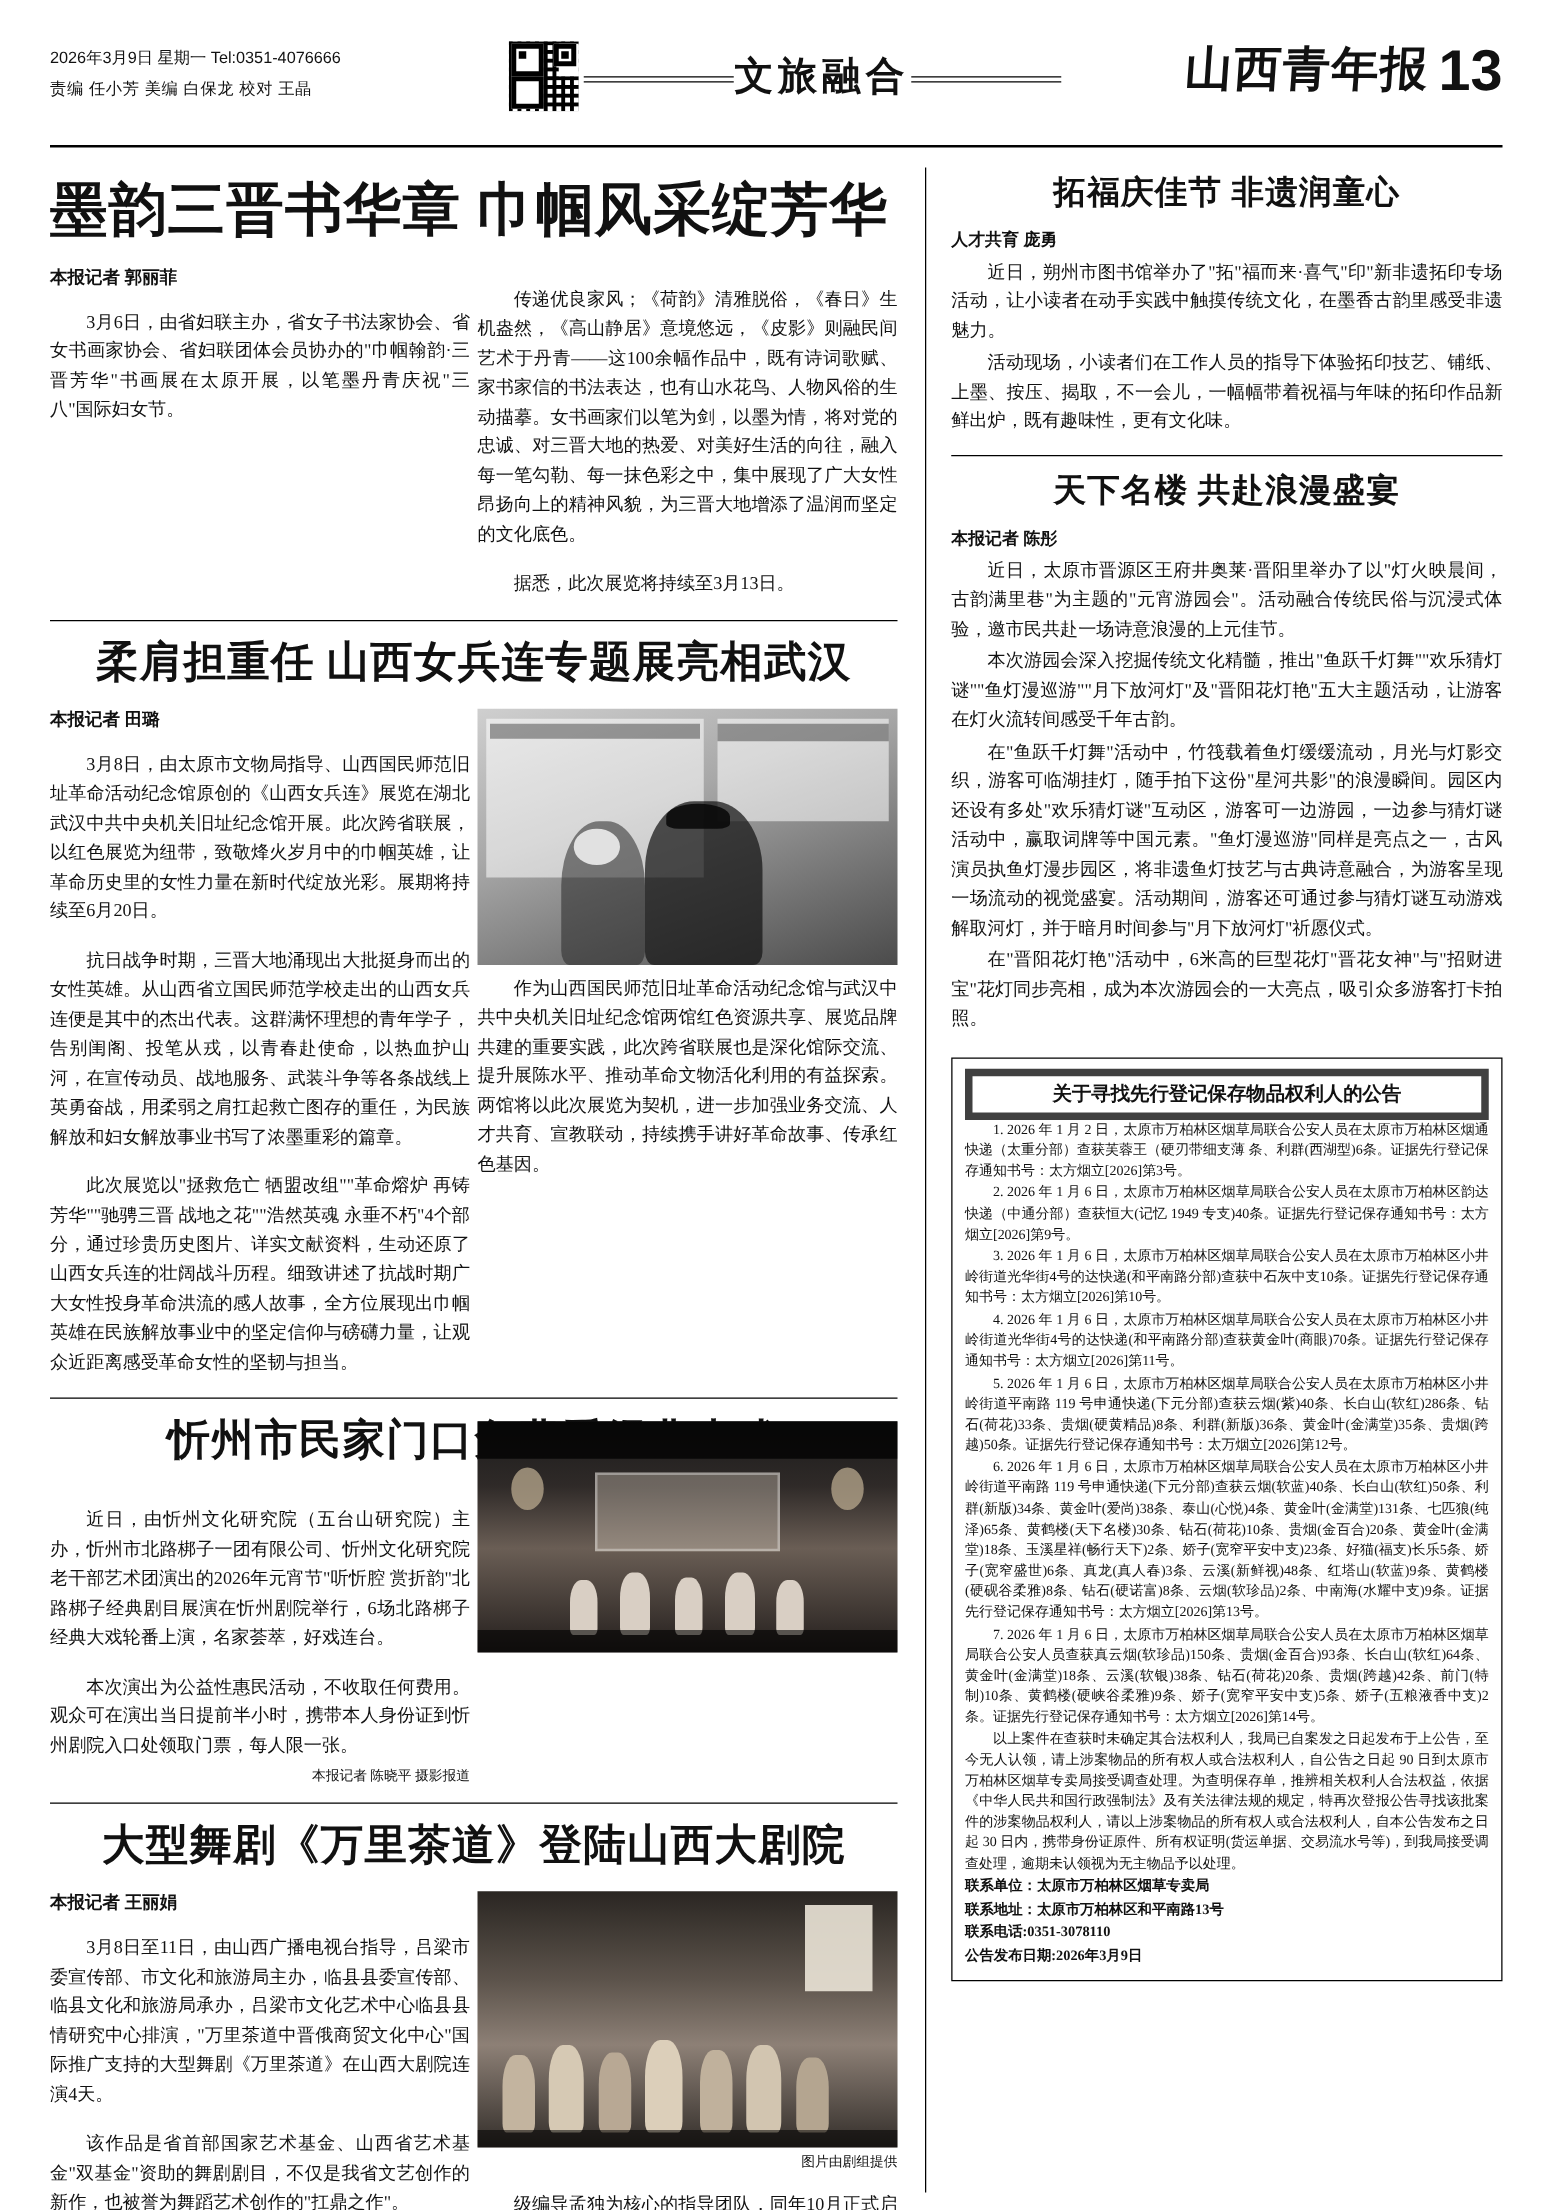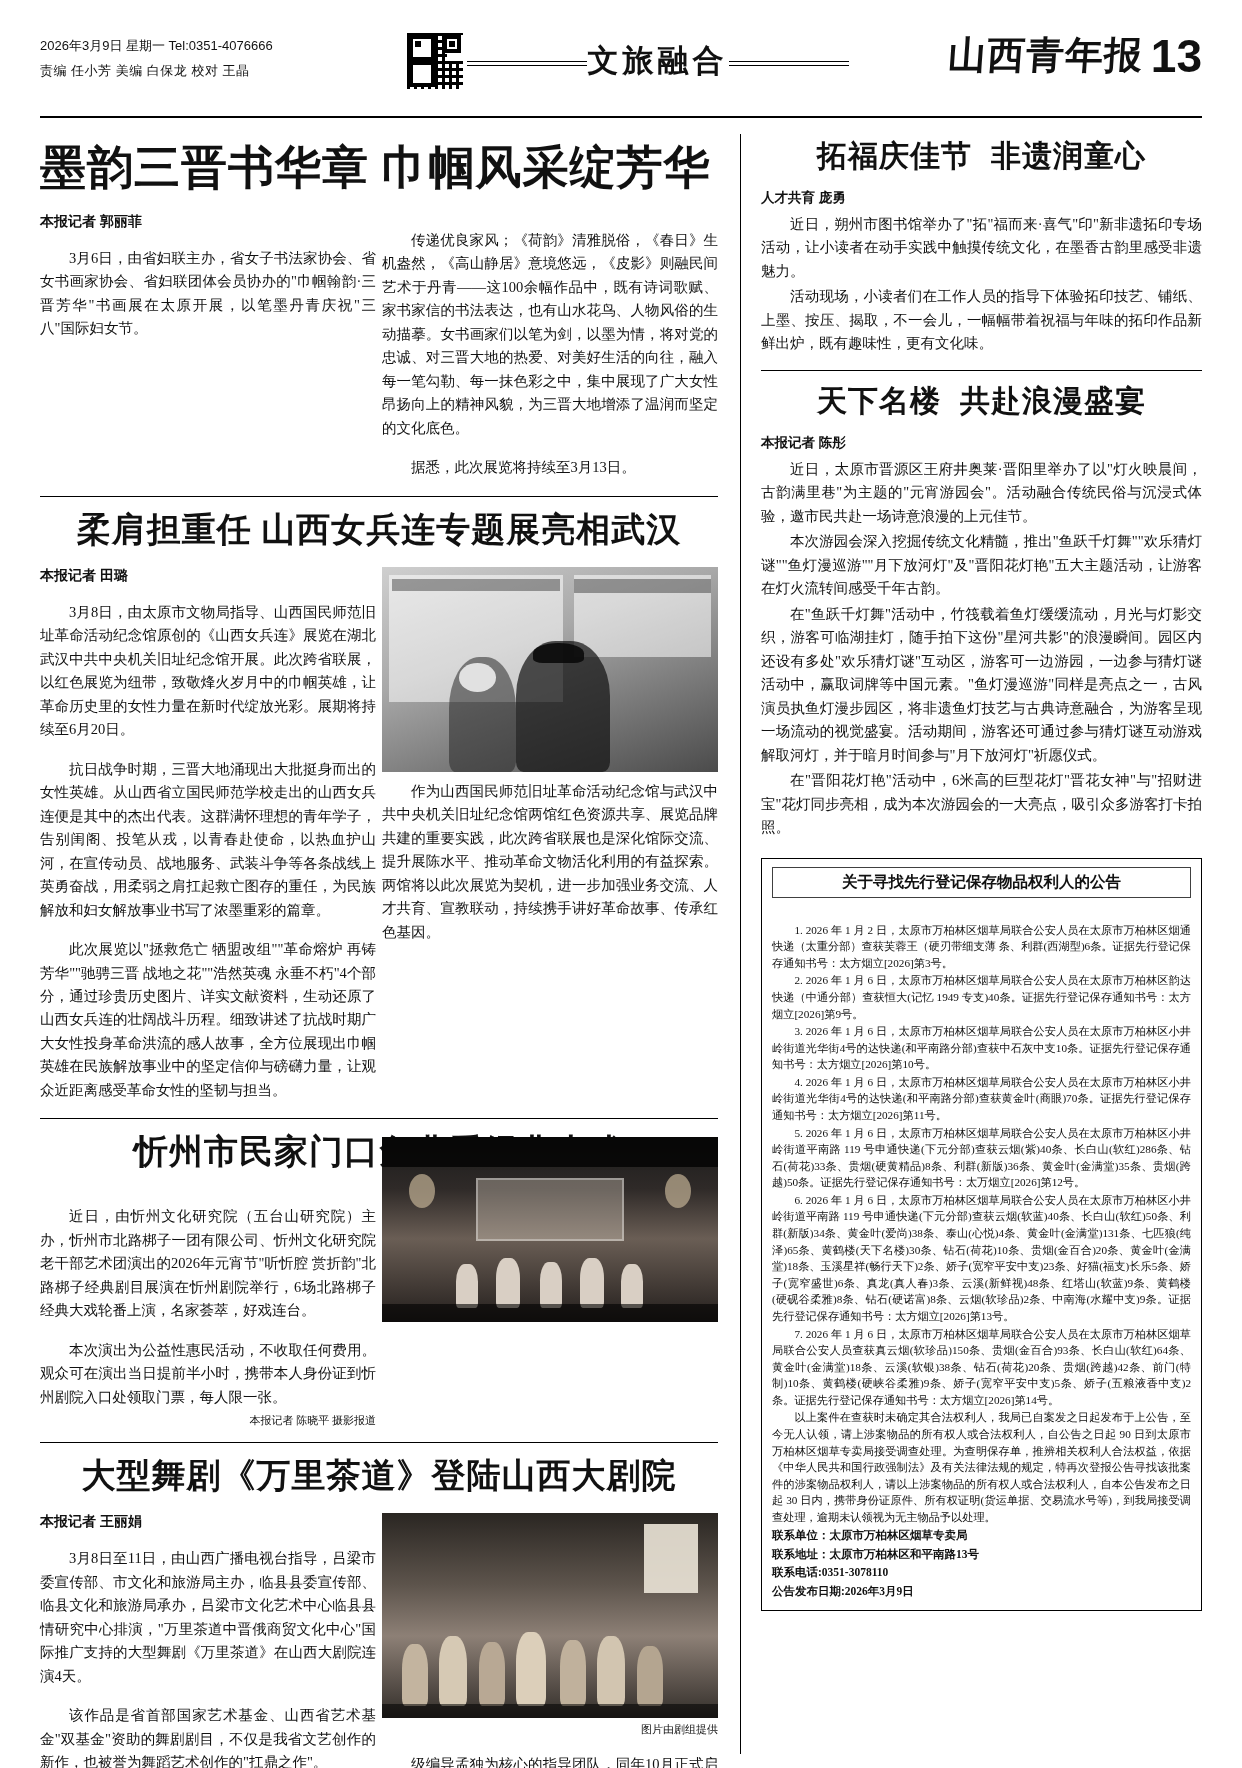--- a/index.html
+++ b/index.html
@@ -184,26 +184,26 @@
     background: linear-gradient(180deg,#2a2622 0%, #5d544c 35%, #8d8076 60%, #332e2a 100%);
   }
   .cap-right {
     font-size: 11px;
     text-align: right;
     margin-top: 4px;
   }
 
   
   h3.r-head {
-    font-size: 30px;
+    font-size: 26px;
     font-weight: bold;
     text-align: center;
     letter-spacing: 1px;
     margin: 2px 0 12px 0;
-    font-family: Liberation Mono, monospace;
+    font-family: Liberation Serif, serif;
   }
   .r-byline {
     font-size: 13.5px;
     font-weight: bold;
     font-family: "Liberation Sans", sans-serif;
     margin-bottom: 6px;
   }
   p.r-body {
     font-size: 14.5px;
     line-height: 1.62;
@@ -216,23 +216,23 @@
   
   .notice {
     border: 1px solid #000;
     padding: 8px 10px 10px 10px;
     margin-top: 18px;
   }
   .notice-title {
     text-align: center;
     font-size: 15.5px;
     font-weight: bold;
-    border: 1px solid #404040;
+    border: 6px solid #404040;
     padding: 4px 2px;
-    margin-bottom: 24px;
+    margin-bottom: 0;
     font-family: "Liberation Sans", sans-serif;
   }
   .notice p {
     font-size: 11.2px;
     line-height: 1.48;
     text-align: justify;
     text-justify: inter-ideograph;
     margin: 0 0 1px 0;
     text-indent: 2em;
   }

